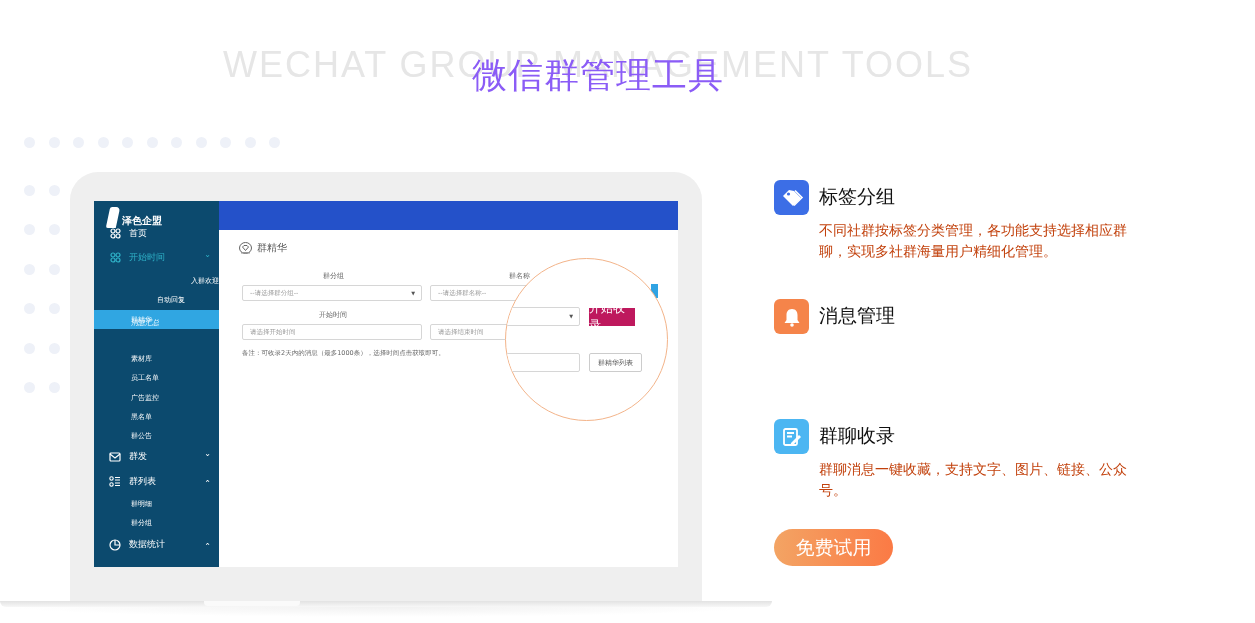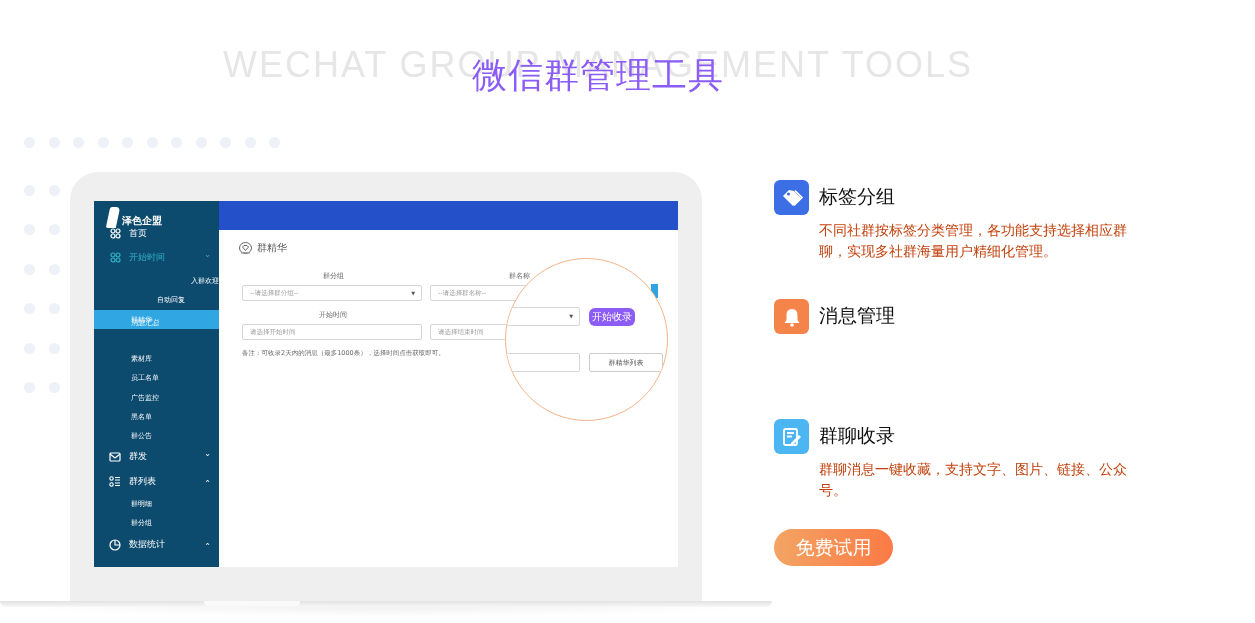--- a/index.html
+++ b/index.html
@@ -52,21 +52,21 @@
     .nav-icon { width: 12px; height: 12px; margin-right: 8px; display: inline-flex; align-items: center; justify-content: center; font-size: 10px; }
     .nav-chev { position: absolute; right: 8px; top: 4px; font-size: 8px; }
 
     .content { position: absolute; left: 125px; top: 29px; width: 459px; height: 337px; background: #fff; }
     .page-head { position: absolute; left: 20px; top: 11px; display: flex; align-items: center; font-size: 10px; color: #555; }
     .diamond { width: 13px; height: 12px; margin-right: 5px; display: inline-block; }
 
     .lbl { position: absolute; font-size: 7px; color: #666; }
     .field { position: absolute; height: 16px; border: 1px solid #d6d6d6; border-radius: 2px; font-size: 6.5px; color: #999; padding-left: 7px; display: flex; align-items: center; background: #fff; }
     .field .caret { position: absolute; right: 6px; top: 4px; font-size: 5px; color: #555; }
-    .btn-blue { position: absolute; height: 17px; background: #8b5cf6; color: #fff; font-size: 10px; border-radius: 6px; display: flex; align-items: center; justify-content: center; }
+    .btn-blue { position: absolute; height: 17px; background: #be185d; color: #fff; font-size: 12px; border-radius: 0; display: flex; align-items: center; justify-content: center; }
     .btn-white { position: absolute; height: 17px; background: #fff; border: 1px solid #ccc; color: #555; font-size: 7px; border-radius: 2px; display: flex; align-items: center; justify-content: center; }
     .note { position: absolute; left: 23px; top: 119px; font-size: 6.5px; color: #666; white-space: nowrap; }
 
     .magnifier { position: absolute; left: 505px; top: 258px; width: 163px; height: 163px; border-radius: 50%; border: 1px solid #f3b48a; background: #fff; overflow: hidden; }
     .scroll-right { position: absolute; left: 651px; top: 284px; width: 7px; height: 14px; background: #30a3e3; }
 
     
     .feature { position: absolute; left: 774px; width: 380px; }
     .f-icon { position: absolute; left: 0; top: 0; width: 35px; height: 35px; border-radius: 6px; display: flex; align-items: center; justify-content: center; }
     .f-title { position: absolute; left: 45px; top: 4px; font-size: 19px; color: #111; white-space: nowrap; }
@@ -255,21 +255,21 @@
 
 <div class="scroll-right"></div>
 
 <div class="magnifier">
   <div class="lbl" style="left: -18px; top: 8px; font-size: 7px; color: rgb(102, 102, 102);">群名称</div>
   <div class="field" style="left:-10px;top:48px;width:84px;height:19px">
     <span class="caret" style="top:5px">▼</span>
   </div>
   <div class="btn-blue" style="left:83px;top:49px;width:46px;height:18px">开始收录</div>
   <div class="field" style="left:-10px;top:94px;width:84px;height:19px"></div>
-  <div class="btn-white" style="left:83px;top:94px;width:74px;height:19px">群精华列表</div>
+  <div class="btn-white" style="left:83px;top:94px;width:53px;height:19px">群精华列表</div>
 </div>
 
 <div id="features">
     <div class="feature" style="top: 180px; height: 100px;">
       <div class="f-icon" style="background:#3c6ee6">
         <svg width="24" height="24" viewBox="0 0 24 24">
           <path d="M3 9 L9 3 L14 4 L21 11 L13 19 L6 12 Z" fill="#fff" transform="translate(0,1)"></path>
           <circle cx="8.5" cy="8" r="1.6" fill="#3c6ee6"></circle>
           <path d="M15 4.5 L22 11.5 L14 19.5" fill="none" stroke="#fff" stroke-width="1.6"></path>
         </svg>

